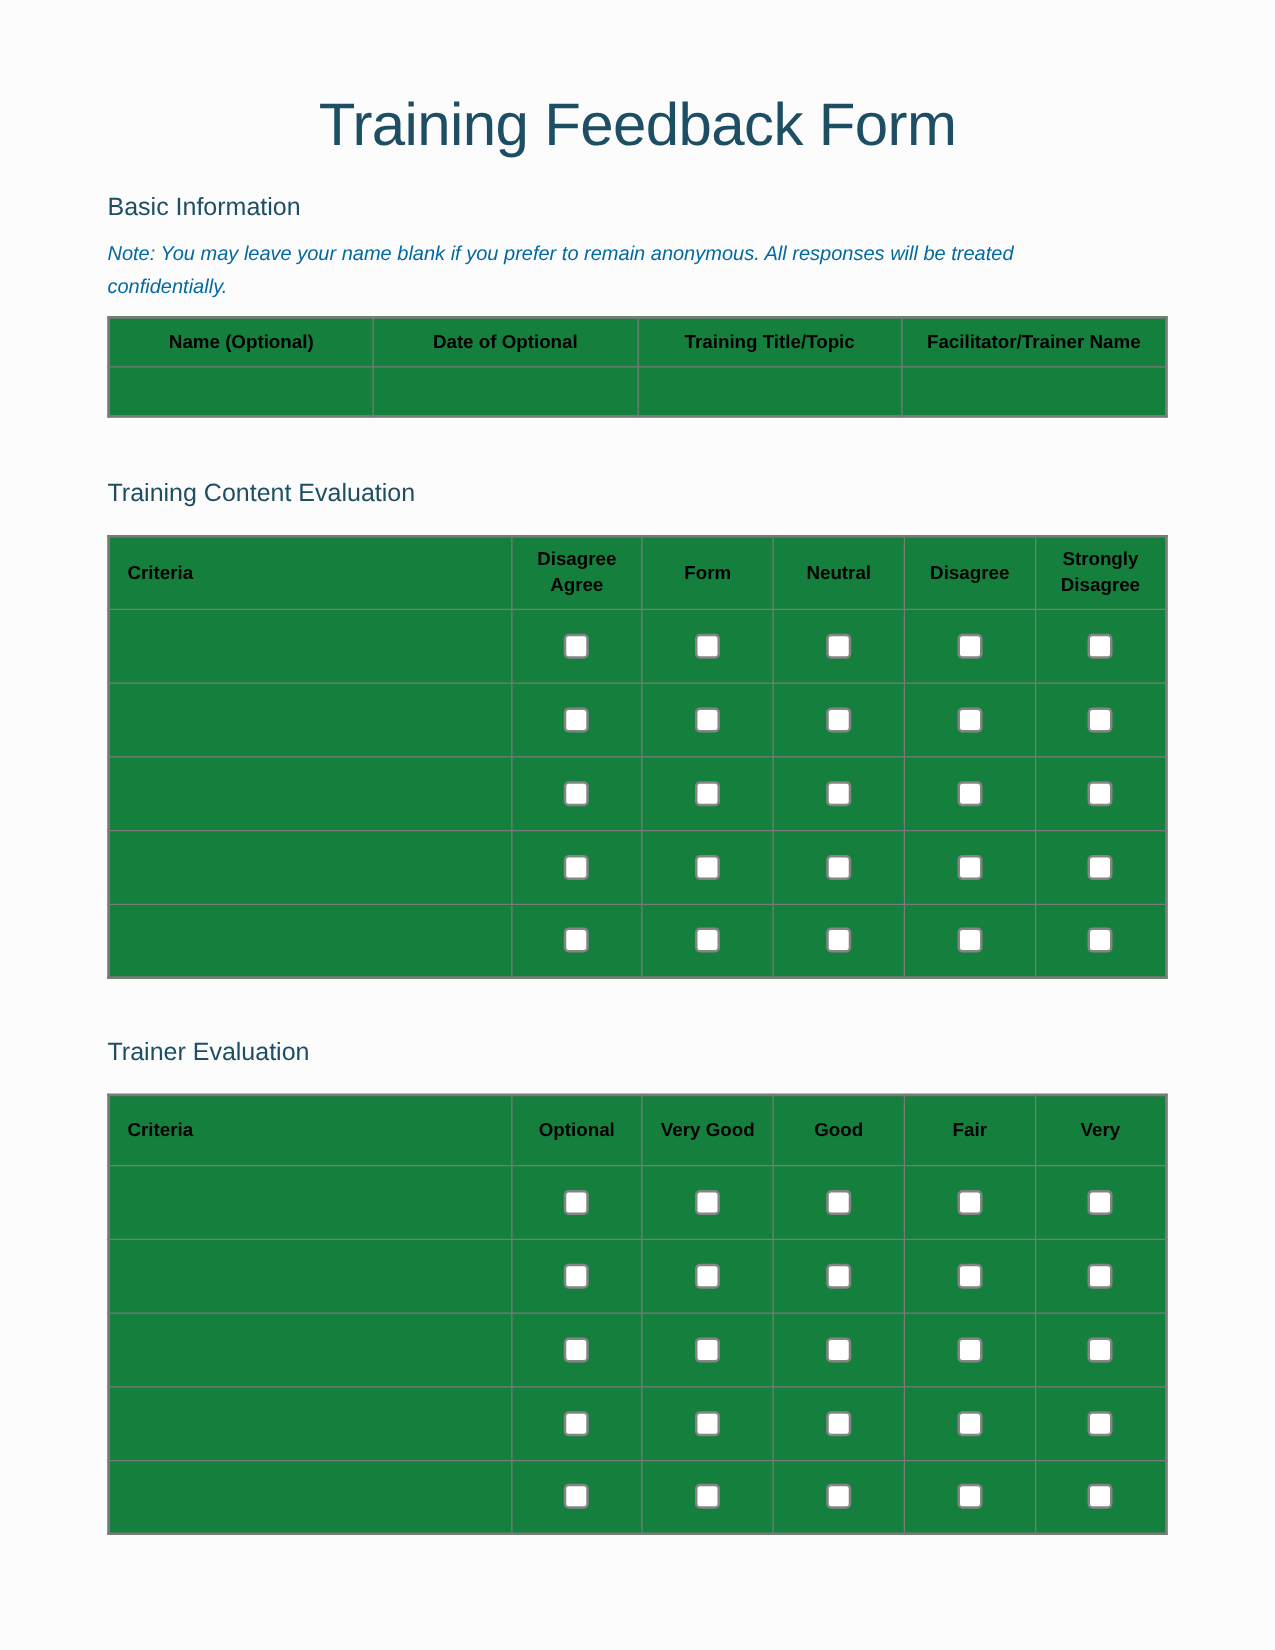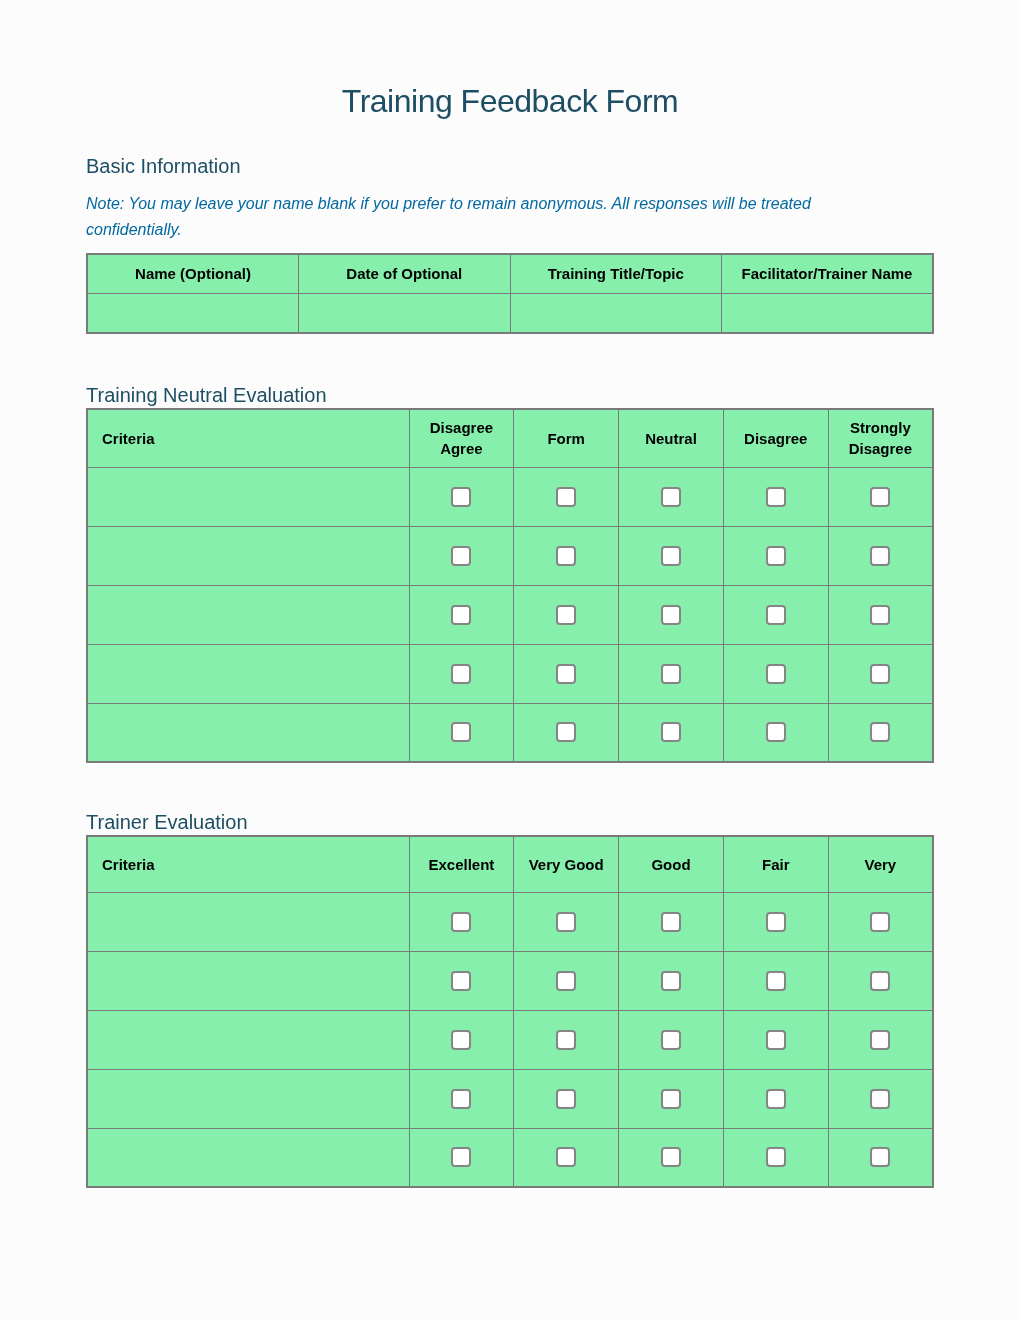--- a/index.html
+++ b/index.html
@@ -11,21 +11,21 @@
     color: #111111;
     overflow: hidden;
   }
   .content {
     width: 848px;
     margin: 0 auto;
     padding-top: 76px;
   }
   .page-title {
     text-align: center;
-    font-size: 32px;
+    font-size: 48px;
     font-weight: 500;
     letter-spacing: -0.5px;
     color: #1d4e63;
     line-height: 50px;
   }
   .section-heading {
     font-size: 20px;
     font-weight: 500;
     color: #1d4e63;
     line-height: 26px;
@@ -38,34 +38,34 @@
     font-style: italic;
     font-size: 16px;
     line-height: 26px;
     color: #0369a1;
     max-width: 768px;
   }
   table {
     border-collapse: collapse;
     width: 848px;
     table-layout: fixed;
-    background: #86efac;
+    background: #15803d;
   }
   table, th, td { border: 1px solid #7a7a7a; }
   table { border-width: 2px; }
   th {
     font-size: 15px;
     font-weight: bold;
     color: #000000;
     line-height: 21px;
   }
   .basic-table { margin-top: 10px; }
   .basic-table th { height: 39px; text-align: center; padding: 0 6px; }
   .basic-table td.input-cell { height: 40px; }
-  .rating-table { margin-top: 0; }
+  .rating-table { margin-top: 20px; }
   .rating-table th.criteria-head {
     text-align: left;
     padding-left: 14px;
   }
   .rating-table th.opt-head { text-align: center; padding: 4px 6px; }
   .t2 thead tr { height: 58px; }
   .t3 thead tr { height: 56px; }
   .rating-table tbody tr { height: 59px; }
   .rating-table tbody td { text-align: center; vertical-align: middle; }
   .rating-table tbody td.criteria-cell { text-align: left; }
@@ -108,21 +108,21 @@
     <tbody>
       <tr>
         <td class="input-cell"></td>
         <td class="input-cell"></td>
         <td class="input-cell"></td>
         <td class="input-cell"></td>
       </tr>
     </tbody>
   </table>
 
-  <h2 class="section-heading heading-content">Training Neutral Evaluation</h2>
+  <h2 class="section-heading heading-content">Training Content Evaluation</h2>
 
   <table class="rating-table t2">
     <colgroup>
       <col style="width:322px">
         <col>
         <col>
         <col>
         <col>
         <col>
     </colgroup>
@@ -187,21 +187,21 @@
       <col style="width:322px">
         <col>
         <col>
         <col>
         <col>
         <col>
     </colgroup>
     <thead>
       <tr>
         <th class="criteria-head">Criteria</th>
-      <th class="opt-head">Excellent</th>
+      <th class="opt-head">Optional</th>
           <th class="opt-head">Very Good</th>
           <th class="opt-head">Good</th>
           <th class="opt-head">Fair</th>
           <th class="opt-head">Very</th>
         </tr>
     </thead>
     <tbody>
         <tr>
           <td class="criteria-cell"></td>
           <td><span class="checkbox"></span></td>

